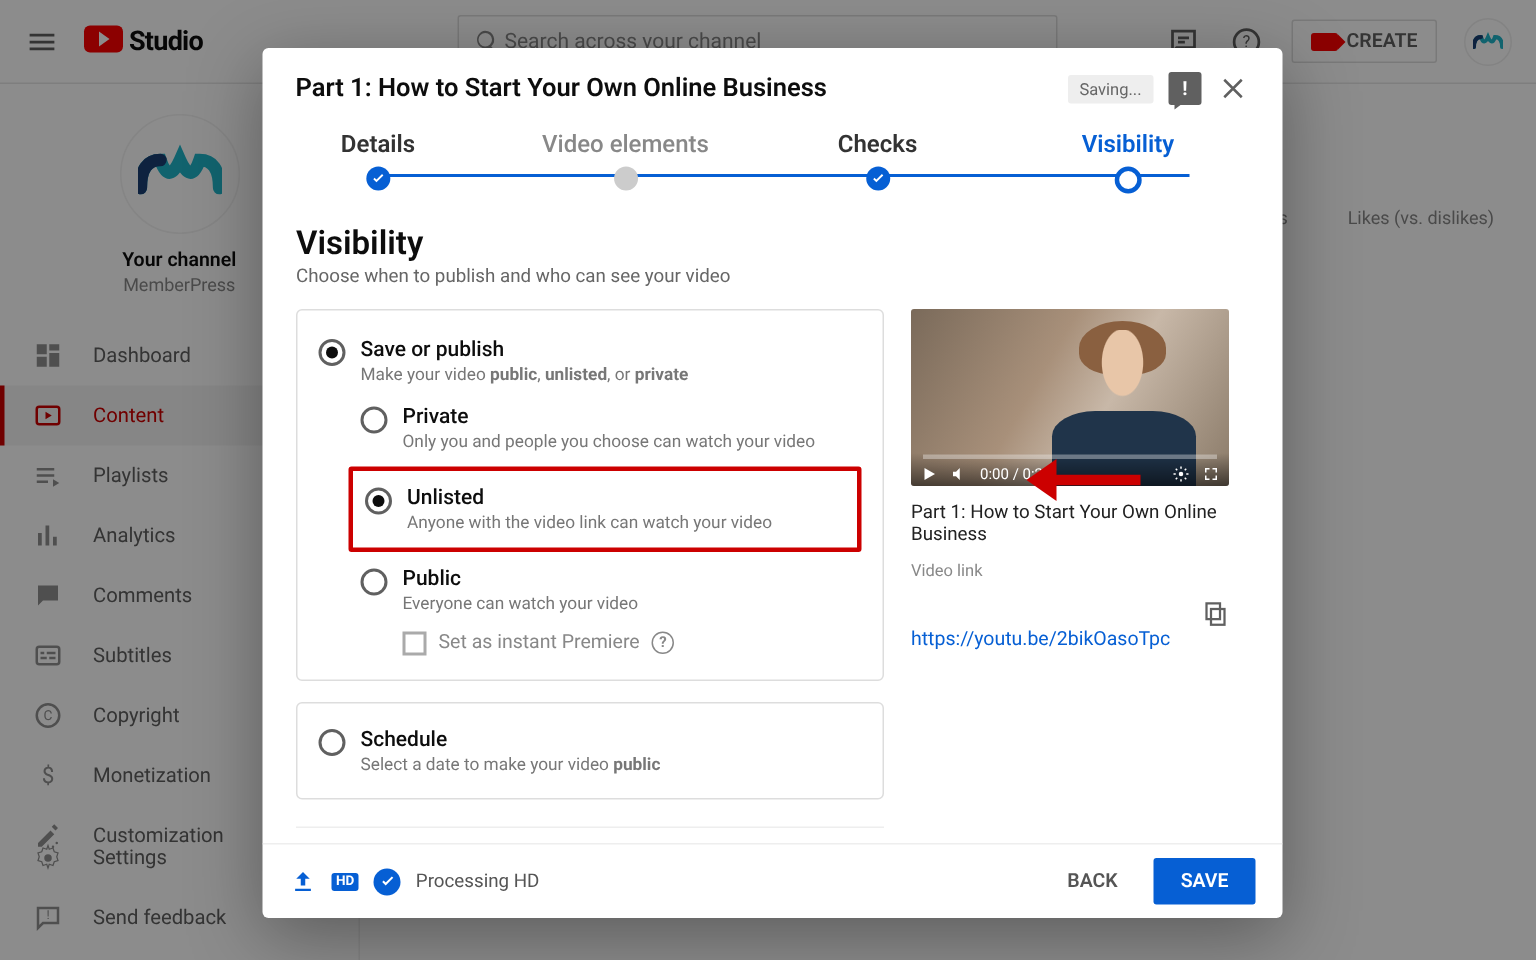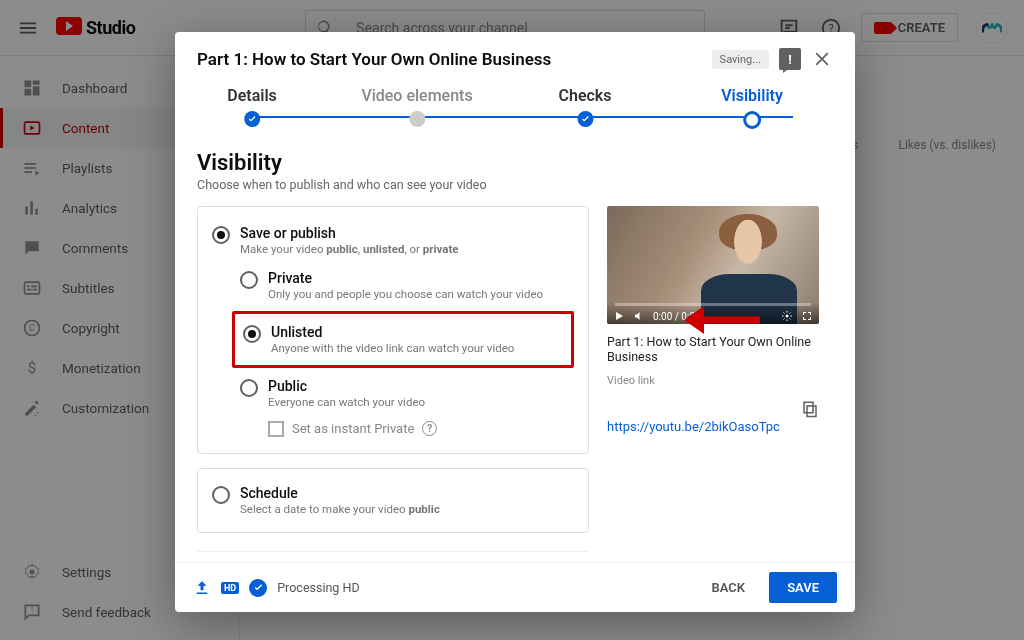--- a/index.html
+++ b/index.html
@@ -4,21 +4,21 @@
 <style>
   * { box-sizing: border-box; margin: 0; padding: 0; }
   html, body { width: 1024px; height: 640px; overflow: hidden; font-family: Roboto, Arial, sans-serif; background: #f5f5f5; color: #0d0d0d; }
   
   .appbar { height: 56px; background: #fff; display: flex; align-items: center; padding: 0 16px; border-bottom: 1px solid #e5e5e5; }
   .hamburger { width: 24px; height: 24px; color: #606060; display:flex; align-items:center; justify-content:center; }
   .logo { display: flex; align-items: flex-start; margin-left: 16px; gap: 2px; }
   .yt-play { width: 26px; height: 18px; background: #ff0000; border-radius: 4px; position: relative; }
   .yt-play::after { content:''; position:absolute; left:10px; top:4px; border-left:7px solid #fff; border-top:5px solid transparent; border-bottom:5px solid transparent; }
   .logo-text { font-weight: 700; font-size: 18px; letter-spacing: -0.5px; margin-left: 2px; }
-  .searchbar { margin-left: 170px; width: 400px; height: 36px; border: 1px solid #ddd; border-radius: 2px; display:flex; align-items:center; padding: 0 10px; color:#888; background:#fff; gap:22px; font-size:14px;}
+  .searchbar { margin-left: 170px; width: 400px; height: 36px; border: 1px solid #ddd; border-radius: 2px; display:flex; align-items:center; padding: 0 10px; color:#888; background:#fff; gap:2px; font-size:14px;}
   .appbar-right { margin-left: auto; display:flex; align-items:center; gap:18px; }
   .icon-btn { width:24px; height:24px; color:#606060; display:flex; align-items:center; justify-content:center; }
   .create-btn { display:flex; align-items:center; gap:6px; border:1px solid #ddd; padding: 6px 12px; border-radius:2px; font-size:13px; font-weight:600; color:#606060;}
   .create-btn .rec { width:18px; height:12px; background:#ff0000; border-radius:2px; position:relative;}
   .create-btn .rec::after{content:'';position:absolute;right:-5px;top:1px;border-left:5px solid #ff0000;border-top:5px solid transparent;border-bottom:5px solid transparent;}
   .avatar-m { width:32px; height:32px; border-radius:50%; background:#fff; border:1px solid #eee; display:flex; align-items:center; justify-content:center;}
   .avatar-m svg{width:20px;height:14px;}
   
   .sidebar { position:absolute; top:56px; left:0; width:240px; bottom:0; background:#fff; border-right:1px solid #eee; padding-top: 12px; }
   .channel-block { text-align:center; padding: 8px 0 20px; }
@@ -144,20 +144,30 @@
     <div class="avatar-m">
       <svg viewBox="0 0 60 40">
           <path d="M2 30 Q2 10 16 10 Q22 28 30 10 Q38 28 44 10 Q58 10 58 30" fill="none" stroke="#1fb5c9" stroke-width="8" stroke-linecap="round"></path>
           <path d="M2 30 Q2 10 16 10" fill="none" stroke="#1a3e74" stroke-width="8" stroke-linecap="round"></path>
         </svg>
     </div>
   </div>
 </div>
 
 <div class="sidebar">
+  <div class="channel-block">
+    <div class="channel-avatar">
+      <svg viewBox="0 0 60 40">
+          <path d="M2 30 Q2 10 16 10 Q22 28 30 10 Q38 28 44 10 Q58 10 58 30" fill="none" stroke="#1fb5c9" stroke-width="9" stroke-linecap="round"></path>
+          <path d="M2 30 Q2 10 16 10" fill="none" stroke="#1a3e74" stroke-width="9" stroke-linecap="round"></path>
+        </svg>
+    </div>
+    <div class="channel-title">Your channel</div>
+    <div class="channel-sub">MemberPress</div>
+  </div>
 
   <div class="nav-item">
     <span class="ni-icon">
         <svg viewBox="0 0 24 24" width="20" height="20">
           <rect x="3" y="3" width="8" height="8" fill="currentColor"></rect>
           <rect x="13" y="3" width="8" height="5" fill="currentColor"></rect>
           <rect x="13" y="10" width="8" height="11" fill="currentColor"></rect>
           <rect x="3" y="13" width="8" height="8" fill="currentColor"></rect>
         </svg>
       </span>
@@ -346,21 +356,21 @@
             <div class="radio-row">
               <div class="radio"></div>
               <div>
                 <div class="radio-label">Public</div>
                 <div class="radio-desc">Everyone can watch your video</div>
               </div>
             </div>
 
             <div class="premiere-row">
               <div class="chk"></div>
-              <span>Set as instant Private</span>
+              <span>Set as instant Premiere</span>
               <span class="info-circ">?</span>
             </div>
           </div>
         </div>
 
         <div class="sched-box">
           <div class="radio-row">
             <div class="radio"></div>
             <div>
               <div class="radio-label">Schedule</div>

